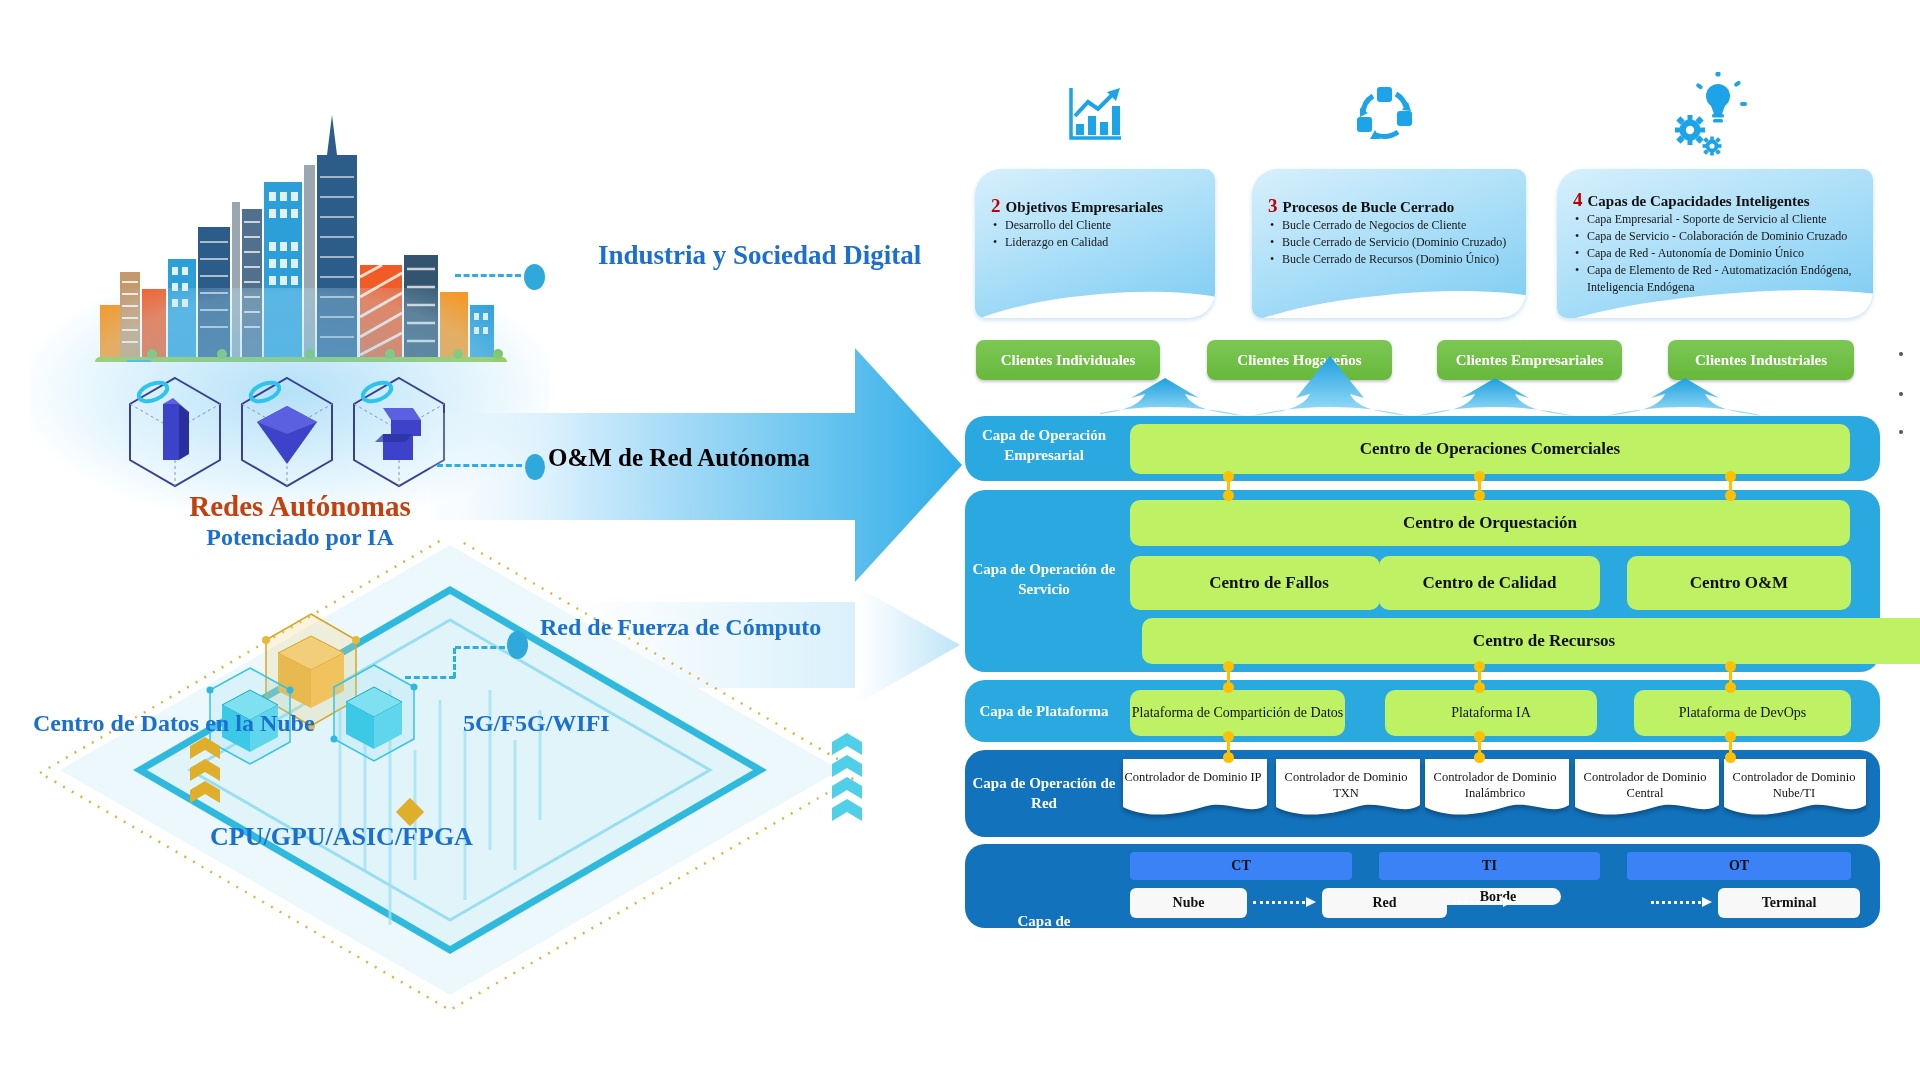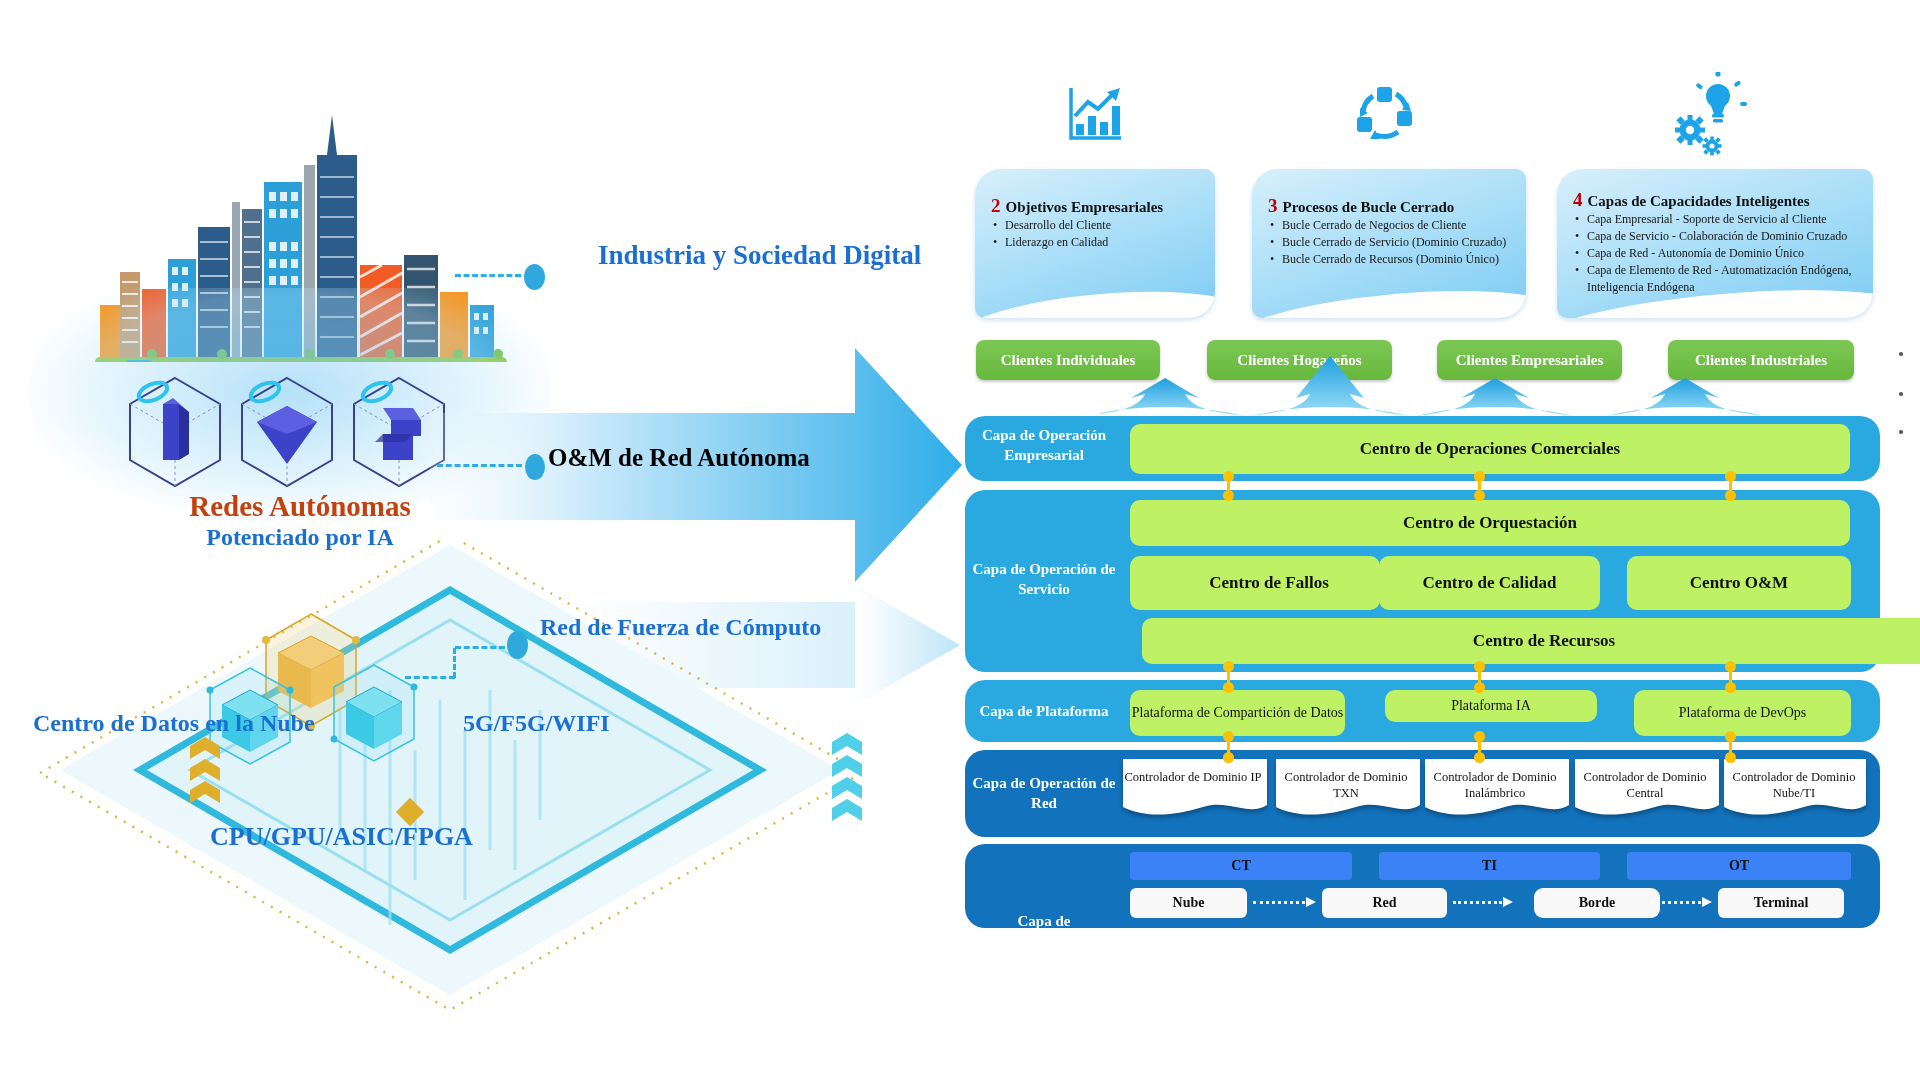--- a/index.html
+++ b/index.html
@@ -380,21 +380,21 @@
   <div class="rlabel" style="top:560px;">Capa de Operación de Servicio</div>
   <div class="wbox" style="left:1130px;top:500px;width:720px;height:46px;">Centro de Orquestación</div>
   <div class="wbox" style="left:1130px;top:556px;width:222px;height:54px;padding-left:28px;">Centro de Fallos</div>
   <div class="wbox" style="left:1379px;top:556px;width:221px;height:54px;">Centro de Calidad</div>
   <div class="wbox" style="left:1627px;top:556px;width:224px;height:54px;">Centro O&amp;M</div>
   <div class="wbox" style="left:1142px;top:618px;width:804px;height:46px;">Centro de Recursos</div>
 
   <div class="row light" style="top:680px;height:62px;"></div>
   <div class="rlabel" style="top:702px;">Capa de Plataforma</div>
   <div class="wbox reg" style="left:1130px;top:690px;width:215px;height:46px;">Plataforma de Compartición de Datos</div>
-  <div class="wbox reg" style="left:1385px;top:690px;width:212px;height:32px;">Plataforma IA</div>
+  <div class="wbox reg" style="left:1385px;top:690px;width:212px;height:46px;">Plataforma IA</div>
   <div class="wbox reg" style="left:1634px;top:690px;width:217px;height:46px;">Plataforma de DevOps</div>
 
   <div class="row dark" style="top:750px;height:87px;"></div>
   <div class="rlabel" style="top:774px;">Capa de Operación de Red</div>
   <svg class="abs" style="left:1121px;top:758px;filter:drop-shadow(0 3px 2px rgba(0,0,0,.3));" width="745" height="70" viewBox="0 0 745 70">
     <g fill="#fff">
       <path d="M2 1 L146 1 L146 47 C128 59 108 41 82 49 C56 57 26 61 2 49 Z"></path>
       <path d="M155 1 L299 1 L299 47 C281 59 261 41 235 49 C209 57 179 61 155 49 Z"></path>
       <path d="M304 1 L448 1 L448 47 C430 59 410 41 384 49 C358 57 328 61 304 49 Z"></path>
       <path d="M454 1 L598 1 L598 47 C580 59 560 41 534 49 C508 57 478 61 454 49 Z"></path>
@@ -407,22 +407,22 @@
   <div class="ctrl-text" style="left:1573px;top:762px;">Controlador de Dominio Central</div>
   <div class="ctrl-text" style="left:1722px;top:762px;">Controlador de Dominio Nube/TI</div>
 
   <div class="row dark" style="top:844px;height:84px;"></div>
   <div class="rlabel" style="top:912px;">Capa de Infraestructura</div>
   <div class="gbox" style="left:1130px;top:852px;width:222px;height:28px;">CT</div>
   <div class="gbox" style="left:1379px;top:852px;width:221px;height:28px;">TI</div>
   <div class="gbox" style="left:1627px;top:852px;width:224px;height:28px;">OT</div>
   <div class="cbox" style="left:1130px;top:888px;width:117px;height:30px;">Nube</div>
   <div class="cbox" style="left:1322px;top:888px;width:125px;height:30px;">Red</div>
-  <div class="cbox" style="left:1534px;top:888px;width:126px;height:30px;border-radius:9px;">Borde</div>
-  <div class="cbox" style="left:1718px;top:888px;width:126px;height:30px;">Terminal</div>
+  <div class="cbox" style="left:1435px;top:888px;width:126px;height:17px;border-radius:9px;">Borde</div>
+  <div class="cbox" style="left:1718px;top:888px;width:142px;height:30px;">Terminal</div>
   <div class="dotline" style="left:1253px;top:901px;width:52px;"></div>
   <div class="dotline" style="left:1453px;top:901px;width:49px;"></div>
   <div class="dotline" style="left:1651px;top:901px;width:50px;"></div>
 
   <div class="pin" style="left:1227px;top:476px;height:20px;"></div>
   <div class="pin" style="left:1478px;top:476px;height:20px;"></div>
   <div class="pin" style="left:1729px;top:476px;height:20px;"></div>
   <div class="pin" style="left:1227px;top:666px;height:22px;"></div>
   <div class="pin" style="left:1478px;top:666px;height:22px;"></div>
   <div class="pin" style="left:1729px;top:666px;height:22px;"></div>

